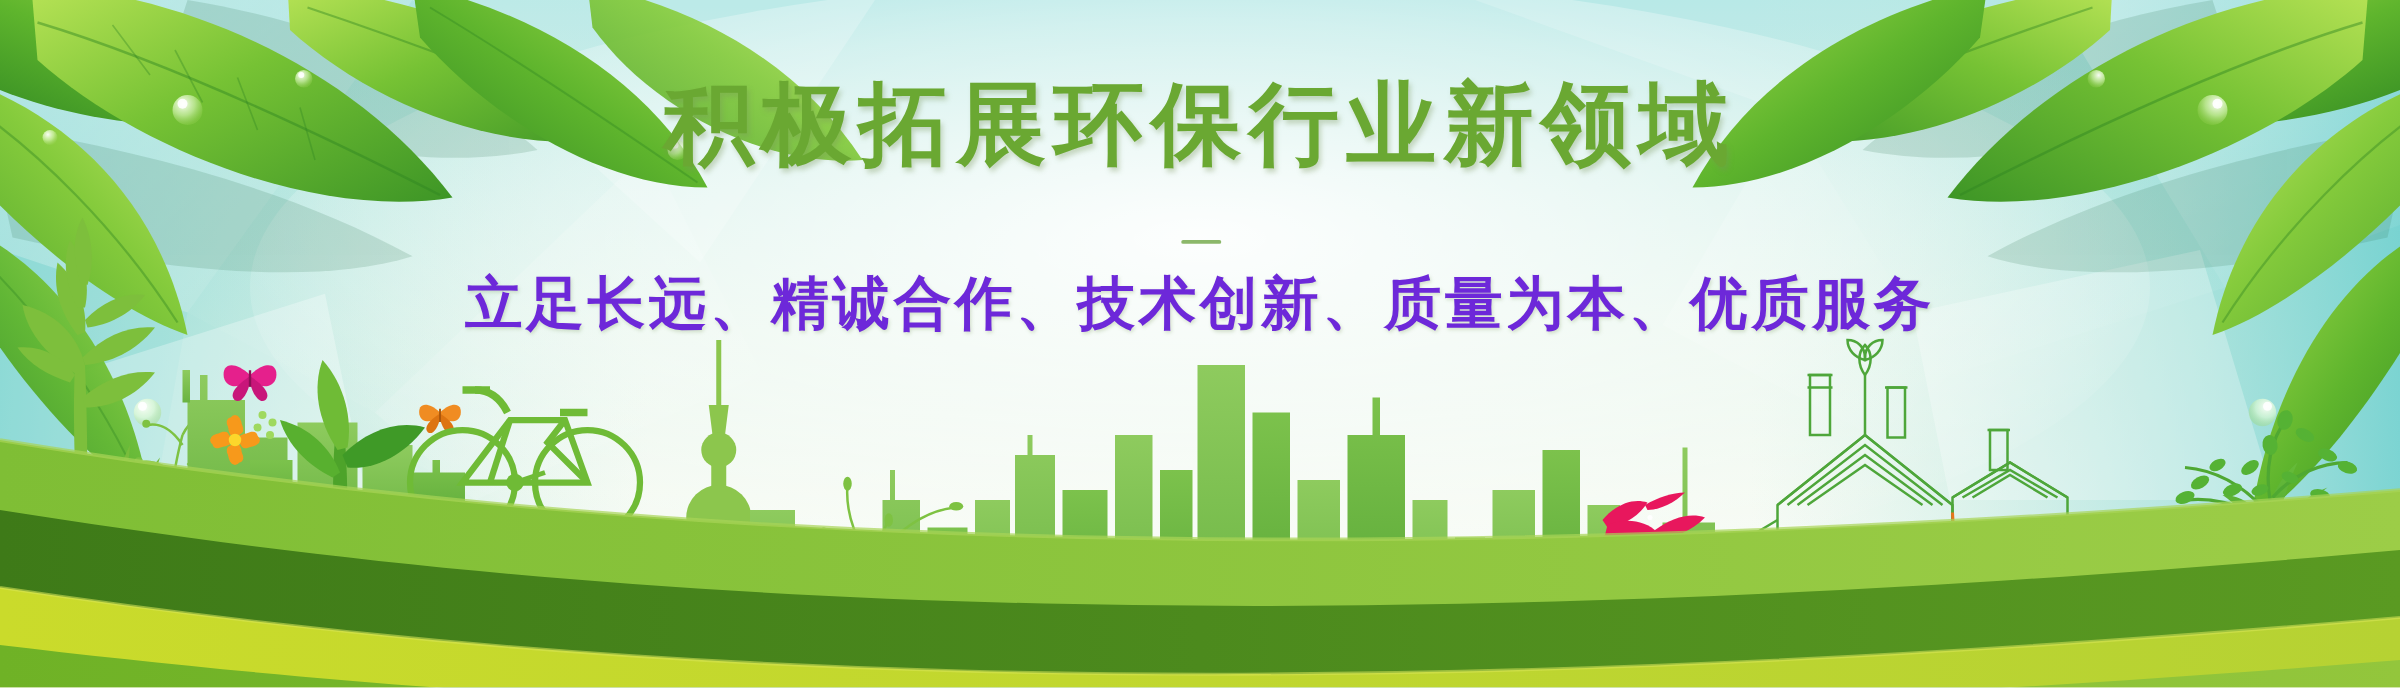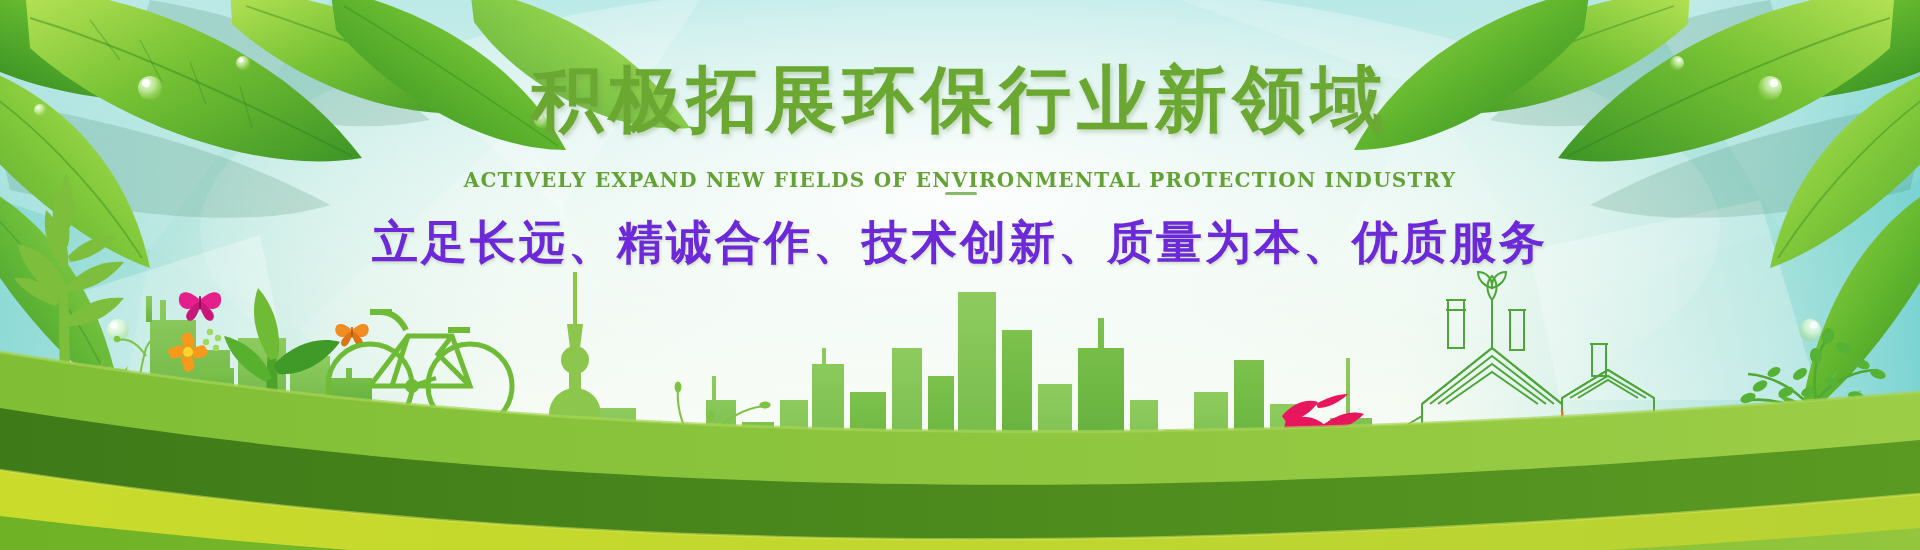--- a/index.html
+++ b/index.html
@@ -594,20 +594,19 @@
       <path d="M0,470 C430,534 980,576 1920,494 L1920,550 L0,550 Z" fill="url(#waveLime)"></path>
       <path d="M0,516 C420,566 980,604 1920,528 L1920,550 L0,550 Z" fill="url(#waveMid)"></path>
       <path d="M0,352 C420,420 980,470 1920,392" fill="none" stroke="#a8d457" stroke-width="3" opacity="0.7"></path>
       <path d="M0,470 C430,534 980,576 1920,494" fill="none" stroke="#d8e65a" stroke-width="2.5" opacity="0.55"></path>
     </g>
   </svg>
 
   <div class="text-layer">
     <div class="title-main">积极拓展环保行业新领域</div>
 
-    <div class="title-sub-en">ACTIVELY EXPAND NEW FIELDS OF ENVIRONMENTAL PROTECTION INDUSTRY</div>
 
     <div class="divider-dash"></div>
 
     <div class="title-slogan">立足长远、精诚合作、技术创新、质量为本、优质服务</div>
   </div>
 
 </div>
 
 </body></html>

